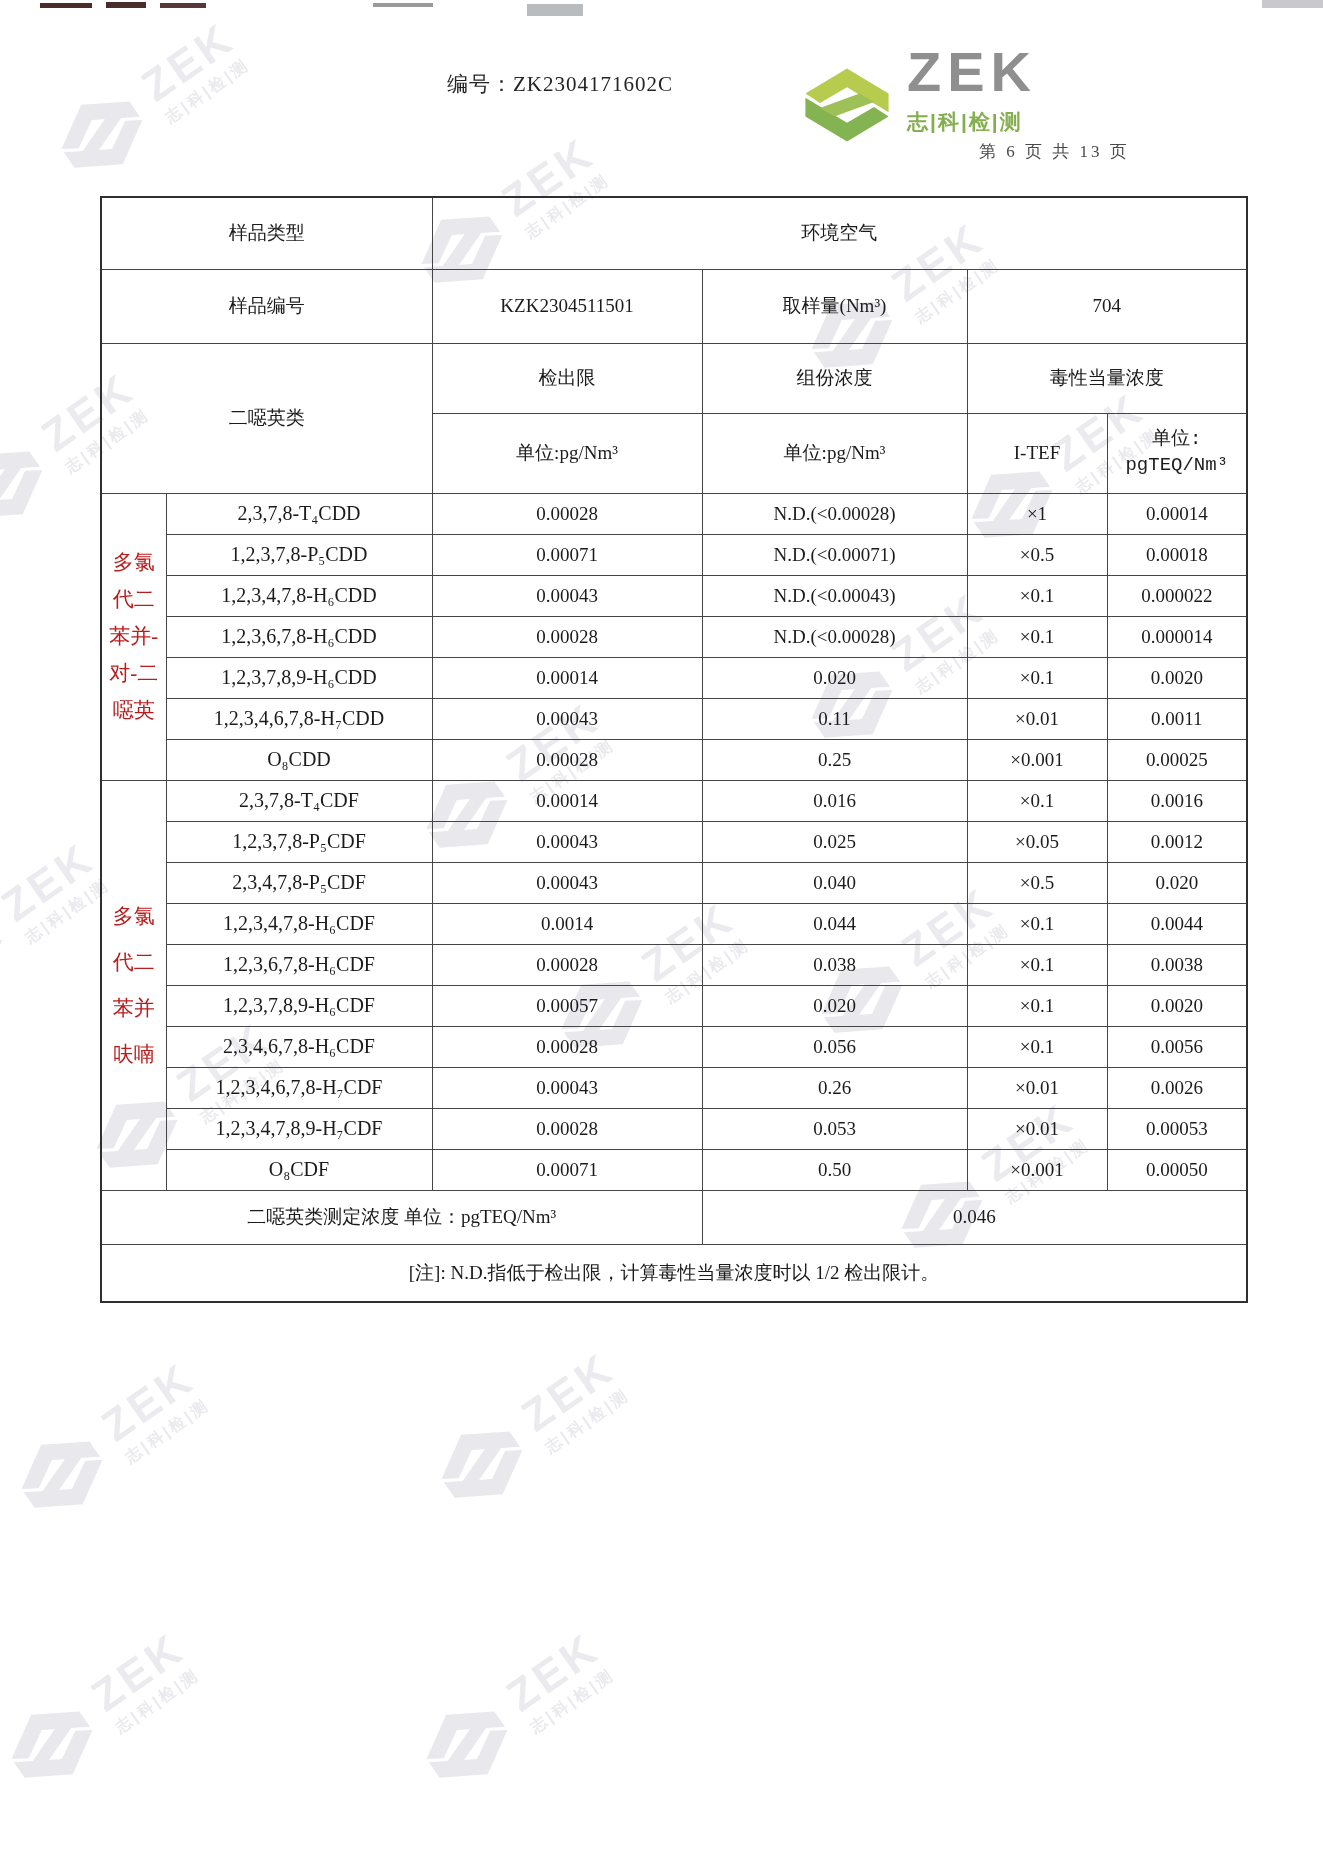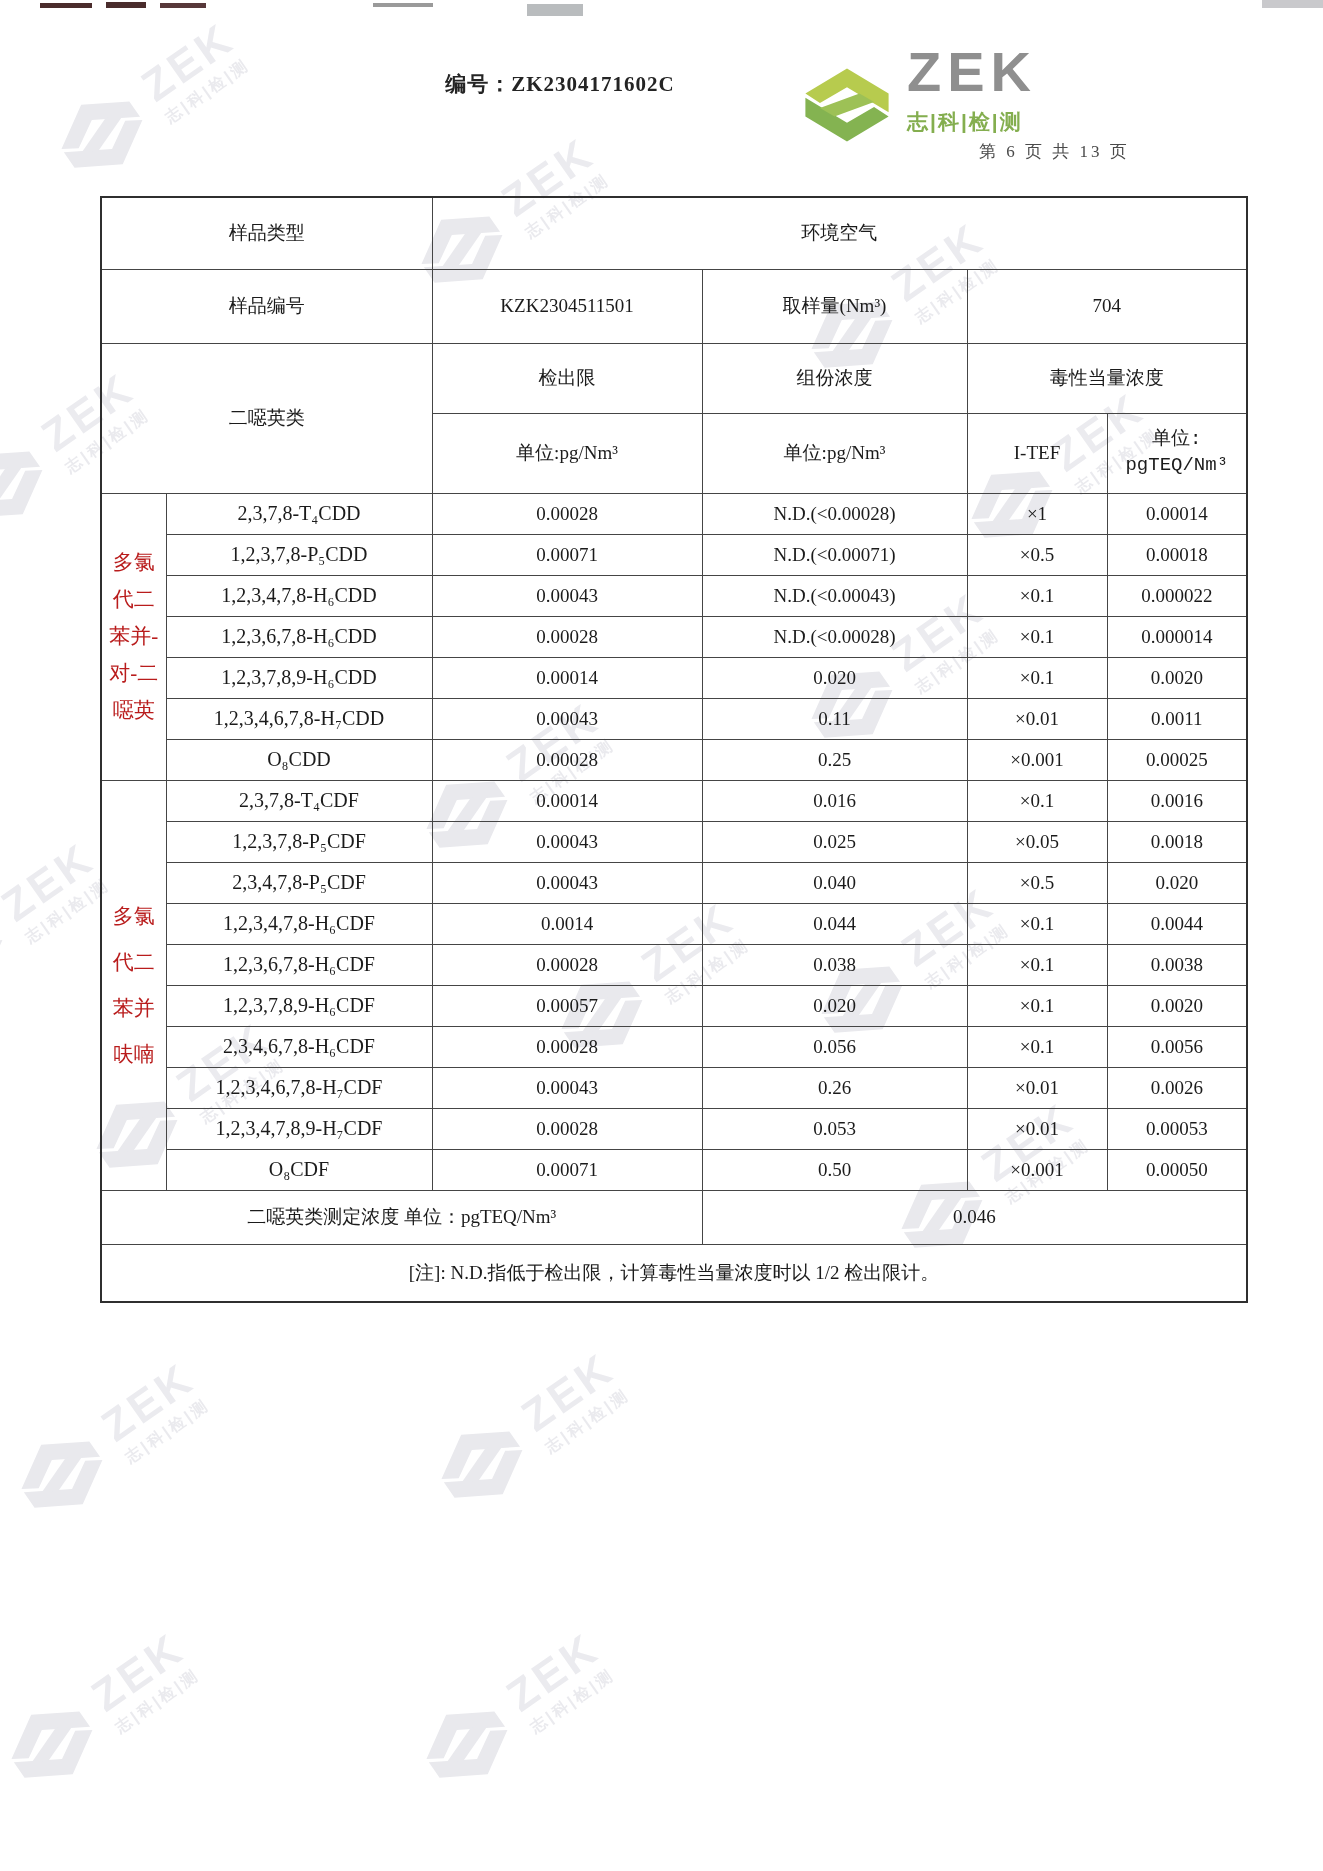--- a/index.html
+++ b/index.html
@@ -26,21 +26,21 @@
   .wm-cn{font-family:"Liberation Sans","DejaVu Sans",sans-serif;font-weight:700;font-size:16px;letter-spacing:3px;color:#eaeaee;margin-top:4px;}
   
   .artifact{position:absolute;z-index:3;}
   
   .content{position:absolute;inset:0;z-index:2;}
   .title-block{position:absolute;left:300px;top:60px;width:520px;text-align:center;}
   .report-title{
     margin:0;font-size:35px;font-weight:700;color:#4d4d4d;
     letter-spacing:30px;text-indent:30px;white-space:nowrap;
   }
-  .report-no{margin-top:10px;font-size:21px;color:#242424;letter-spacing:1px;font-weight:bold;}
+  .report-no{margin-top:10px;font-size:21px;color:#242424;letter-spacing:1px;}
   .logo-block{position:absolute;left:795px;top:42px;width:340px;}
   .logo-mark{position:absolute;left:0;top:4px;width:104px;height:118px;}
   .logo-texts{position:absolute;left:112px;top:2px;width:230px;}
   .logo-zek{font-family:"Liberation Sans","DejaVu Sans",sans-serif;font-weight:800;font-size:56px;letter-spacing:6px;color:#8f8f8f;line-height:1;}
   .logo-cn{font-family:"Liberation Sans","DejaVu Sans",sans-serif;font-weight:700;font-size:21px;letter-spacing:2px;color:#84ae4f;margin-top:8px;}
   .page-indicator{position:absolute;left:72px;top:96px;font-size:17px;color:#4a4a4a;letter-spacing:3px;white-space:nowrap;}
   
   .attachment-title{position:absolute;left:96px;top:160px;font-size:24px;font-weight:700;color:#141414;letter-spacing:1px;}
   
   table.report{
@@ -385,21 +385,21 @@
           <td>0.00014</td>
           <td>0.016</td>
           <td>×0.1</td>
           <td>0.0016</td>
         </tr>
         <tr class="dr">
           <td class="name-cell">1,2,3,7,8-P₅CDF</td>
           <td>0.00043</td>
           <td>0.025</td>
           <td>×0.05</td>
-          <td>0.0018</td>
+          <td>0.0012</td>
         </tr>
         <tr class="dr">
           <td class="name-cell">2,3,4,7,8-P₅CDF</td>
           <td>0.00043</td>
           <td>0.040</td>
           <td>×0.5</td>
           <td>0.020</td>
         </tr>
         <tr class="dr">
           <td class="name-cell">1,2,3,4,7,8-H₆CDF</td>

